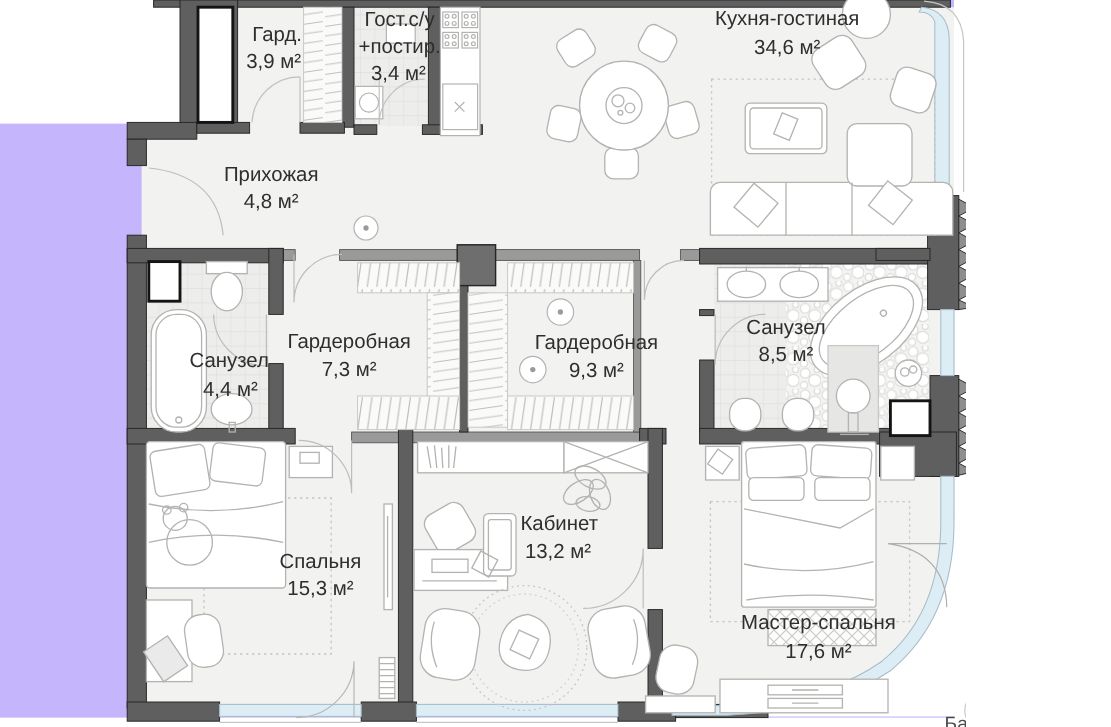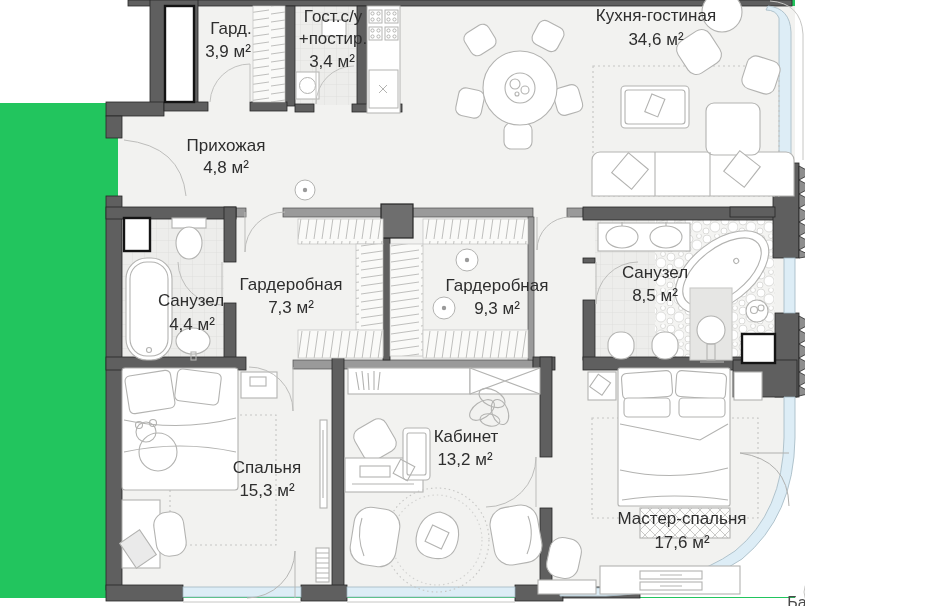--- a/index.html
+++ b/index.html
@@ -1,16 +1,16 @@
 <!DOCTYPE html>
 <html><head>
 <meta charset="utf-8">
 <style>
   html,body{margin:0;padding:0;background:#ffffff;}
-  .stage{position:relative;width:805px;height:606px;background:#22c55e;overflow:hidden;}
+  .stage{position:relative;width:805px;height:606px;background:#c4b5fd;overflow:hidden;}
   svg{display:block;}
   .lbl{font-family:"Liberation Sans",sans-serif;font-size:17px;fill:#2e2e2e;}
   .lbl-cut{font-family:"Liberation Sans",sans-serif;font-size:16px;fill:#4a4a4a;}
 </style>
 </head>
 <body>
 
 <div class="stage">
 <svg width="926" height="606" viewBox="0 0 926 606">
   <defs>

